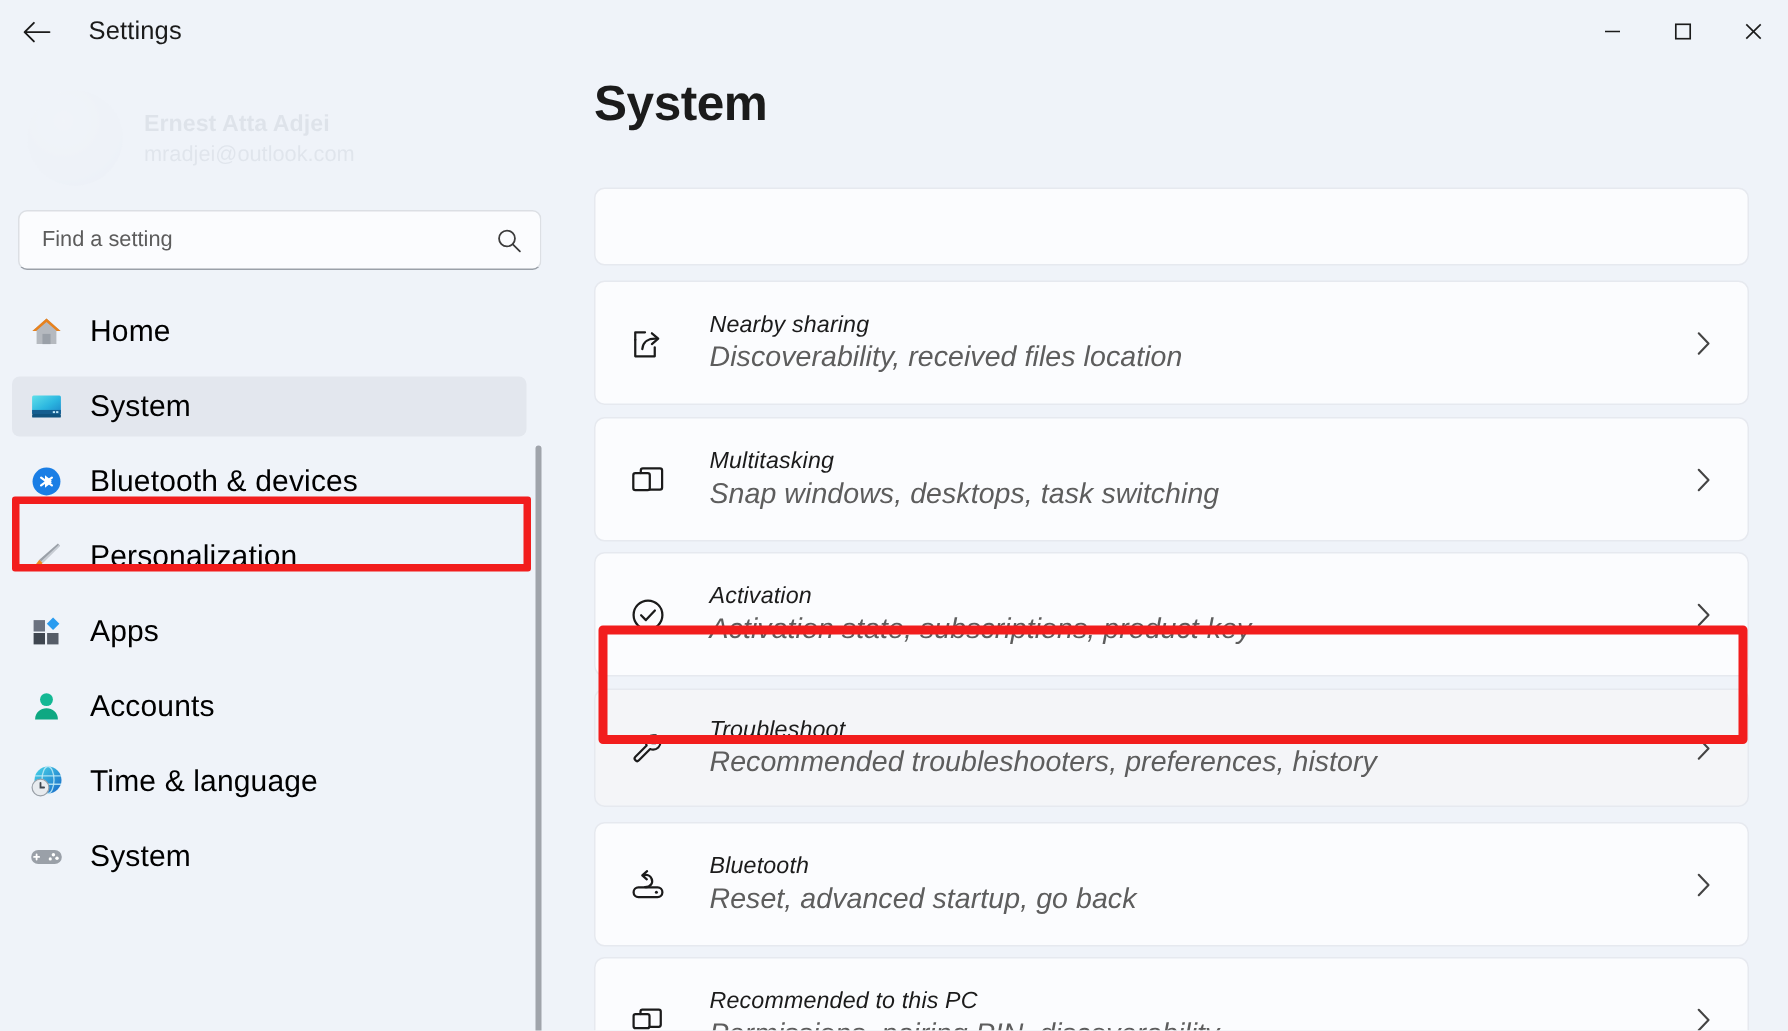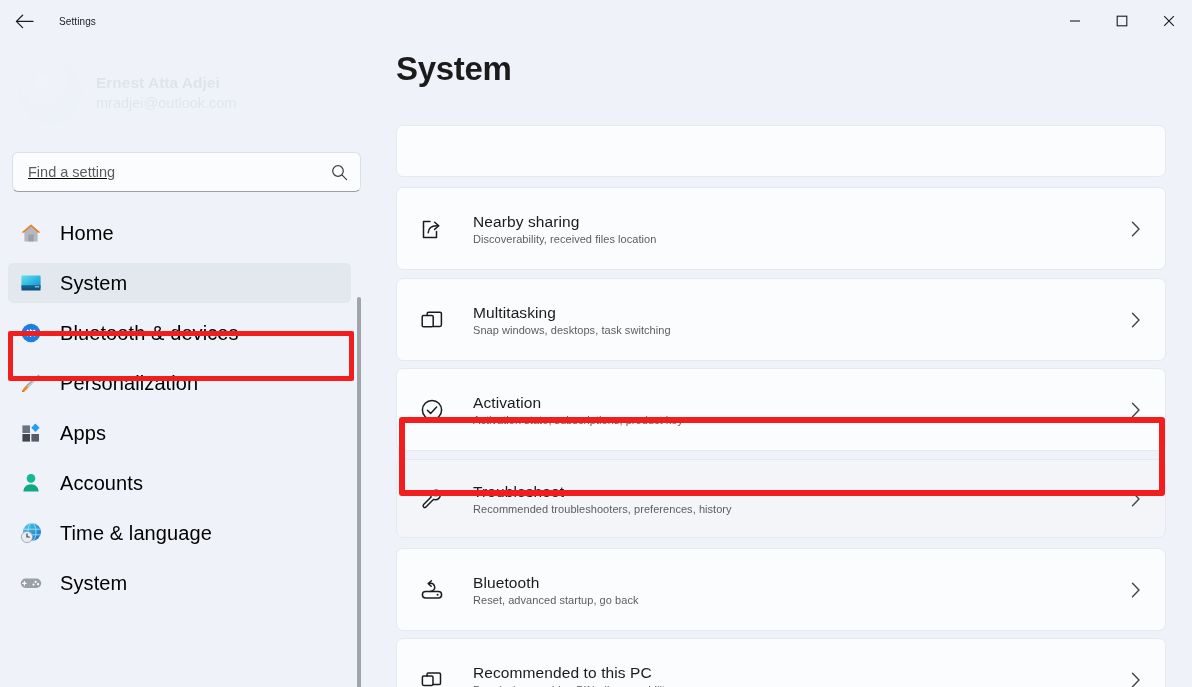--- a/index.html
+++ b/index.html
@@ -29,21 +29,21 @@
   }
   .back-btn {
     width: 34px; height: 30px;
     margin-left: 7px;
     display: flex; align-items: center; justify-content: center;
     border-radius: 5px;
     cursor: pointer;
   }
   .win-title {
     margin-left: 18px;
-    font-size: 10px;
+    font-size: 17px;
     color: #1b1b1b;
     letter-spacing: .1px;
   }
   .win-controls {
     margin-left: auto;
     display: flex;
     height: 42px;
   }
   .wc {
     width: 47px; height: 42px;
@@ -79,21 +79,21 @@
   .avatar {
     width: 64px; height: 64px;
     border-radius: 50%;
     background: radial-gradient(circle at 38% 32%, #ffffff 0%, #e6ebf2 62%, #d7dde6 100%);
     flex: 0 0 64px;
   }
   .profile-text { display: flex; flex-direction: column; gap: 3px; }
   .profile-name { font-size: 15.5px; font-weight: bold; color: #3a4a5c; }
   .profile-mail { font-size: 14.5px; color: #4a5a6c; }
 
-  .search-wrap { padding: 0 12px; margin-top: 14px; text-decoration: underline; }
+  .search-wrap { padding: 0 12px; margin-top: 2px; }
   .search-box {
     height: 40px;
     background: #fbfcfe;
     border: 1px solid #dcdfe4;
     border-bottom: 1px solid #9aa0a8;
     border-radius: 6px;
     display: flex;
     align-items: center;
     padding: 0 12px 0 15px;
     cursor: text;
@@ -202,23 +202,24 @@
   .card-icon {
     width: 34px; flex: 0 0 34px;
     display: flex; align-items: center; justify-content: flex-start;
     color: #1b1b1b;
   }
   .card-text {
     flex: 1 1 auto;
     margin-left: 20px;
     display: flex; flex-direction: column;
     gap: 2px;
+    font-style: italic;
   }
   .card-title { font-size: 15.5px; color: #1b1b1b; letter-spacing: .1px; }
-  .card-sub { font-size: 11px; color: #5d5d5d; letter-spacing: .05px; }
+  .card-sub { font-size: 19px; color: #5d5d5d; letter-spacing: .05px; }
   .card-chevron {
     flex: 0 0 24px;
     display: flex; align-items: center; justify-content: center;
     color: #444;
   }
 
   
   .hl-card {
     position: absolute;
     left: 399px; top: 417px;

